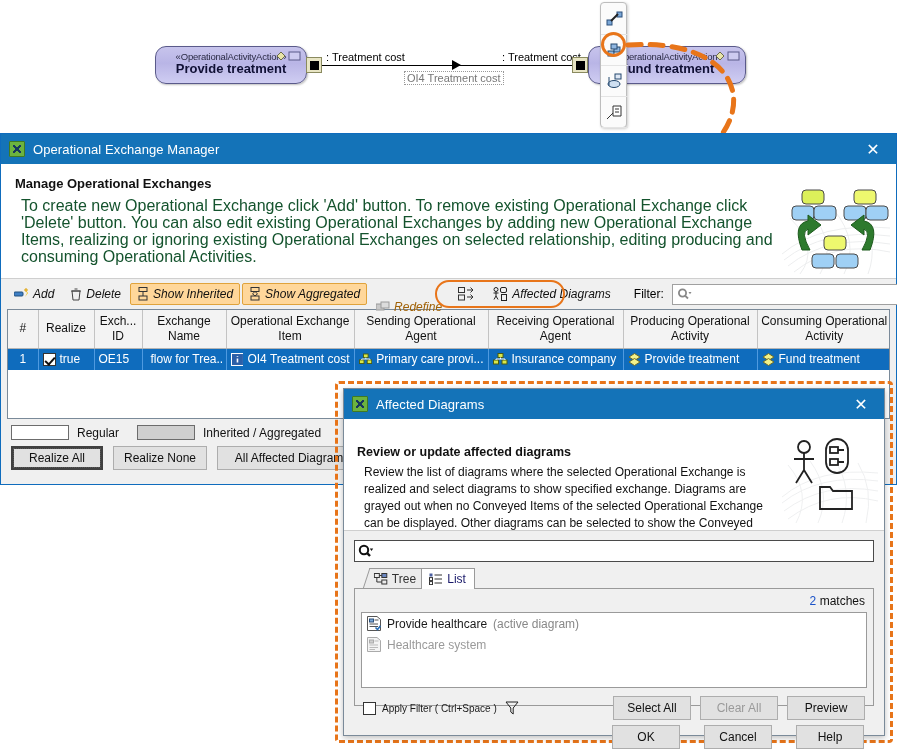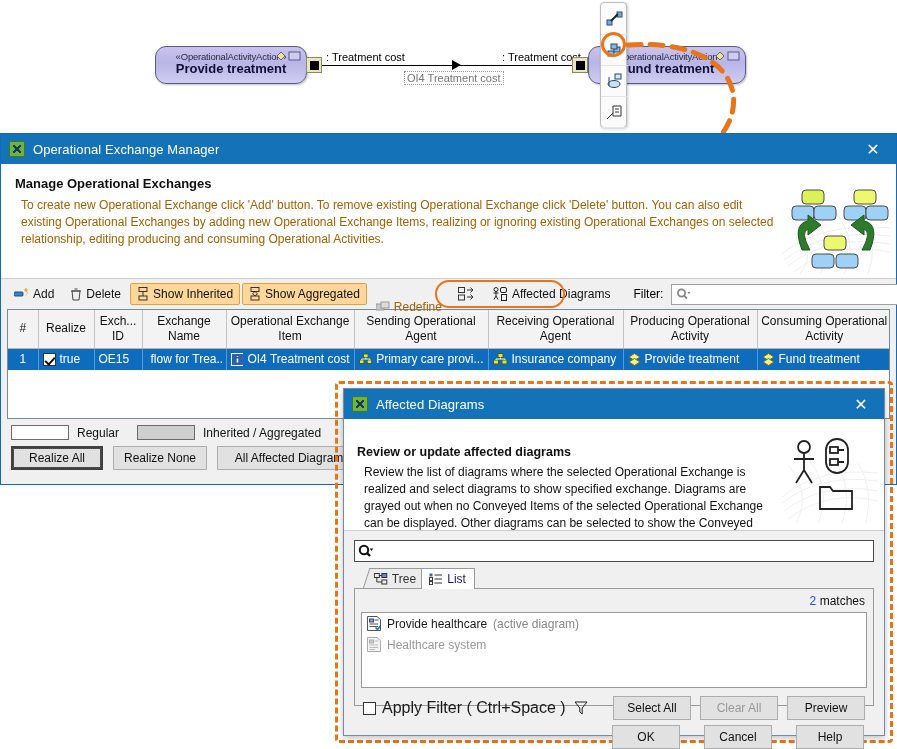--- a/index.html
+++ b/index.html
@@ -99,36 +99,36 @@
   }
 
   .oem-header {
     position: relative; background: #ffffff; border-bottom: 1px solid #cfcfcf;
     height: 115px; padding: 12px 14px 0 14px; overflow: hidden;
   }
   .oem-header h2 {
     margin: 0 0 6px 0; font-size: 13px; font-weight: bold; color: #111;
   }
   .oem-header p {
-    margin: 0; font-size: 12px; color: #a16207; line-height: 17px;
+    margin: 0; font-size: 16px; color: #14532d; line-height: 17px;
     max-width: 760px; padding-left: 6px;
   }
   #header-illustration {
     position: absolute; right: 4px; top: 24px; width: 112px; height: 88px;
   }
 
   
   .oem-toolbar {
     height: 30px; display: flex; align-items: center; padding: 0 6px;
     background: #f0f0f0; gap: 2px; position: relative;
   }
   .tb-btn {
     display: flex; align-items: center; gap: 4px;
     padding: 2px 6px; font-size: 12px; color: #111; border: 1px solid transparent;
-    border-radius: 2px; cursor: pointer; white-space: nowrap; height: 22px;
+    border-radius: 2px; cursor: pointer; white-space: nowrap; height: 22px; font-style: italic;
   }
   .tb-btn.toggled { background: #ffd79a; border-color: #e0a33c; }
   .tb-btn.disabled { color: #a16207; cursor: default; margin-top: 26px; }
   .tb-filter-label { margin-left: 14px; font-size: 12px; color: #000000; }
   .filter-input {
     width: 265px; height: 21px; background: #fff; border: 1px solid #a0a0a0;
     margin-left: 6px; display: flex; align-items: center; padding-left: 4px;
   }
   .filter-input input {
     border: none; outline: none; font-size: 12px; width: 230px;
@@ -238,21 +238,21 @@
   }
   .ad-list-item {
     display: flex; align-items: center; gap: 6px; height: 21px;
     padding: 0 5px; font-size: 12px; cursor: pointer;
   }
   .ad-list-item.grayed { color: #9a9a9a; }
   .ad-list-item .sub { color: #888; }
   .ad-footer-row {
     display: flex; align-items: center; gap: 8px; margin-top: 8px; padding: 0 2px;
   }
-  .ad-check-label { display: flex; align-items: center; gap: 6px; font-size: 16px; cursor: pointer; }
+  .ad-check-label { display: flex; align-items: center; gap: 6px; font-size: 10px; cursor: pointer; }
   .emptycheck { width: 13px; height: 13px; background: #fff; border: 1px solid #333; display:inline-block; }
   .ad-footer-btns { margin-left: auto; display: flex; gap: 9px; }
   .ad-bottom {
     display: flex; justify-content: flex-end; gap: 24px;
     padding: 10px 10px 0 0; margin-top: 9px;
   }
   .diagram-ico { width: 14px; height: 15px; flex: 0 0 auto; }
   svg { display: block; }
 </style>
 </head>

